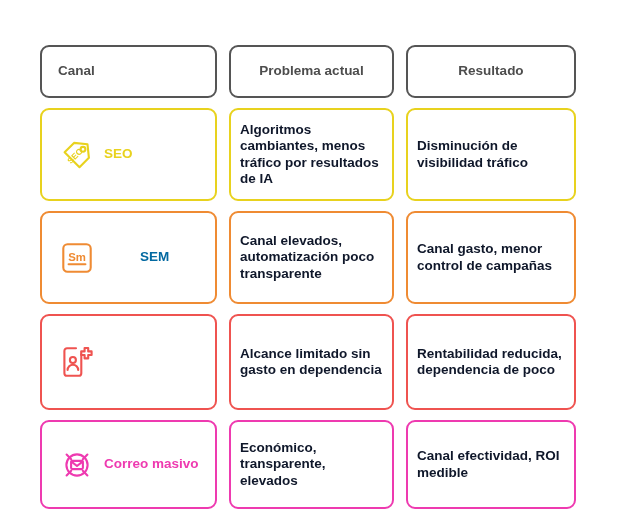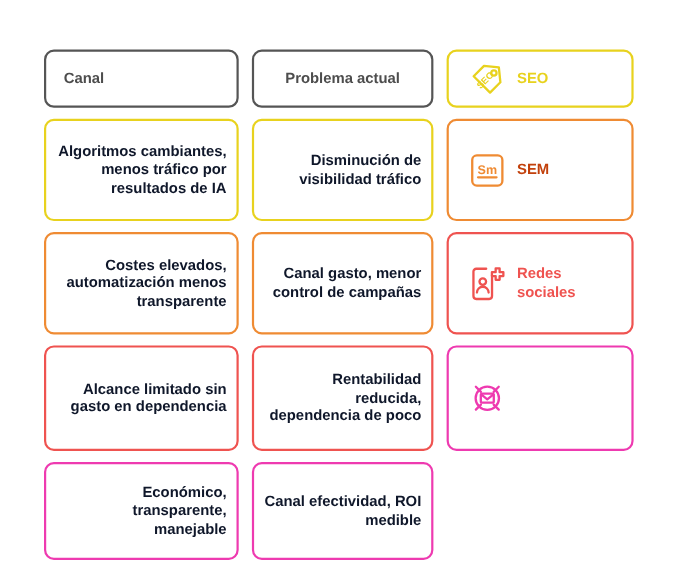--- a/index.html
+++ b/index.html
@@ -32,21 +32,21 @@
     height: 458px;
   }
 
   .cell {
     box-sizing: border-box;
     border: 2px solid #555555;
     border-radius: 9px;
     display: flex;
     align-items: center;
     justify-content: center;
-    text-align: right;
+    text-align: left;
     font-weight: bold;
     line-height: 1.22;
     padding: 4px 9px;
   }
 
   
   .head {
     border-color: #555555;
     color: #4d4d4d;
     font-size: 13.5px;
@@ -81,38 +81,41 @@
     display: block;
   }
 
   
   .row-seo   .cell { border-color: #e8d21e; }
   .row-sem   .cell { border-color: #ef8b33; }
   .row-rrss  .cell { border-color: #ef5350; }
   .row-mail  .cell { border-color: #ee3ab0; }
 
   .row-seo  .chan-label { color: #e8d21e; }
-  .row-sem  .chan-label { color: #c2410c; }
+  .row-sem  .chan-label { color: #0369a1; margin-left: 36px; }
   .row-rrss .chan-label { color: #ef5350; }
   .row-mail .chan-label { color: #ee3ab0; }
 
   
   .rowwrap { display: contents; }
 </style>
 </head>
 <body>
 
 <div id="board">
   <div class="grid">
 
     <div class="cell head left">
       <span>Canal</span>
     </div>
     <div class="cell head">
       <span>Problema actual</span>
+    </div>
+    <div class="cell head">
+      <span>Resultado</span>
     </div>
 
     <div class="rowwrap row-seo">
       <div class="cell chan">
         <span class="icon">
           <svg viewBox="0 0 34 34" width="34" height="34" fill="none" stroke="#e8d21e" stroke-width="2.1" stroke-linecap="round" stroke-linejoin="round">
             <path d="M4.6 14.3 L14.0 4.9 L27.5 6.3 L28.9 19.8 L19.5 29.2 Z"></path>
             <circle cx="23.0" cy="11.3" r="2.4"></circle>
             <text x="15.4" y="20.6" font-family="'Liberation Sans', sans-serif" font-size="8.4" font-weight="bold" fill="#e8d21e" stroke="none" text-anchor="middle" transform="rotate(-45 15.4 18.2)">SEO</text>
           </svg>
@@ -127,52 +130,52 @@
       <div class="cell chan">
         <span class="icon">
           <svg viewBox="0 0 34 34" width="34" height="34" fill="none" stroke="#ef8b33" stroke-width="2.1" stroke-linecap="round" stroke-linejoin="round">
             <rect x="3.3" y="3.3" width="27.4" height="27.4" rx="4.2"></rect>
             <text x="17" y="20.1" font-family="'Liberation Sans', sans-serif" font-size="11.4" font-weight="bold" fill="#ef8b33" stroke="none" text-anchor="middle">Sm</text>
             <line x1="8.6" y1="23.2" x2="25.4" y2="23.2"></line>
           </svg>
         </span>
         <span class="chan-label">SEM</span>
       </div>
-      <div class="cell body-cell">Costes elevados, automatización menos transparente</div>
+      <div class="cell body-cell">Canal elevados, automatización poco transparente</div>
       <div class="cell body-cell">Canal gasto, menor control de campañas</div>
     </div>
 
     <div class="rowwrap row-rrss">
       <div class="cell chan">
         <span class="icon">
           <svg viewBox="0 0 34 34" width="34" height="34" fill="none" stroke="#ef5350" stroke-width="2.1" stroke-linecap="round" stroke-linejoin="round">
             <path d="M21.3 9.4 V28.2 a2.6 2.6 0 0 1 -2.6 2.6 H7.0 a2.6 2.6 0 0 1 -2.6 -2.6 V5.9 a2.6 2.6 0 0 1 2.6 -2.6 H16.0"></path>
             <circle cx="12.9" cy="15.0" r="3.0"></circle>
             <path d="M7.6 25.0 a5.3 5.3 0 0 1 10.6 0"></path>
             <path d="M24.6 3.0 h3.6 v3.4 h3.4 v3.6 h-3.4 v3.4 h-3.6 v-3.4 h-3.4 v-3.6 h3.4 z"></path>
           </svg>
         </span>
-        <span class="chan-label">Redes sociales</span>
       </div>
       <div class="cell body-cell">Alcance limitado sin gasto en dependencia</div>
       <div class="cell body-cell">Rentabilidad reducida, dependencia de poco</div>
     </div>
 
     <div class="rowwrap row-mail">
       <div class="cell chan">
         <span class="icon">
           <svg viewBox="0 0 34 34" width="34" height="34" fill="none" stroke="#ee3ab0" stroke-width="2.1" stroke-linecap="round" stroke-linejoin="round">
             <circle cx="17" cy="17" r="10.6"></circle>
             <rect x="11.1" y="12.9" width="11.8" height="8.2" rx="1.3"></rect>
             <path d="M11.4 13.6 L17 18.0 L22.6 13.6"></path>
             <path d="M6.6 6.6 L11.2 11.2"></path>
             <path d="M27.4 6.6 L22.8 11.2"></path>
             <path d="M6.6 27.4 L11.2 22.8"></path>
             <path d="M27.4 27.4 L22.8 22.8"></path>
           </svg>
         </span>
+        <span class="chan-label">Correo masivo</span>
       </div>
-      <div class="cell body-cell">Económico, transparente, manejable</div>
+      <div class="cell body-cell">Económico, transparente, elevados</div>
       <div class="cell body-cell">Canal efectividad, ROI medible</div>
     </div>
 
   </div>
 </div>
 
 </body></html>

